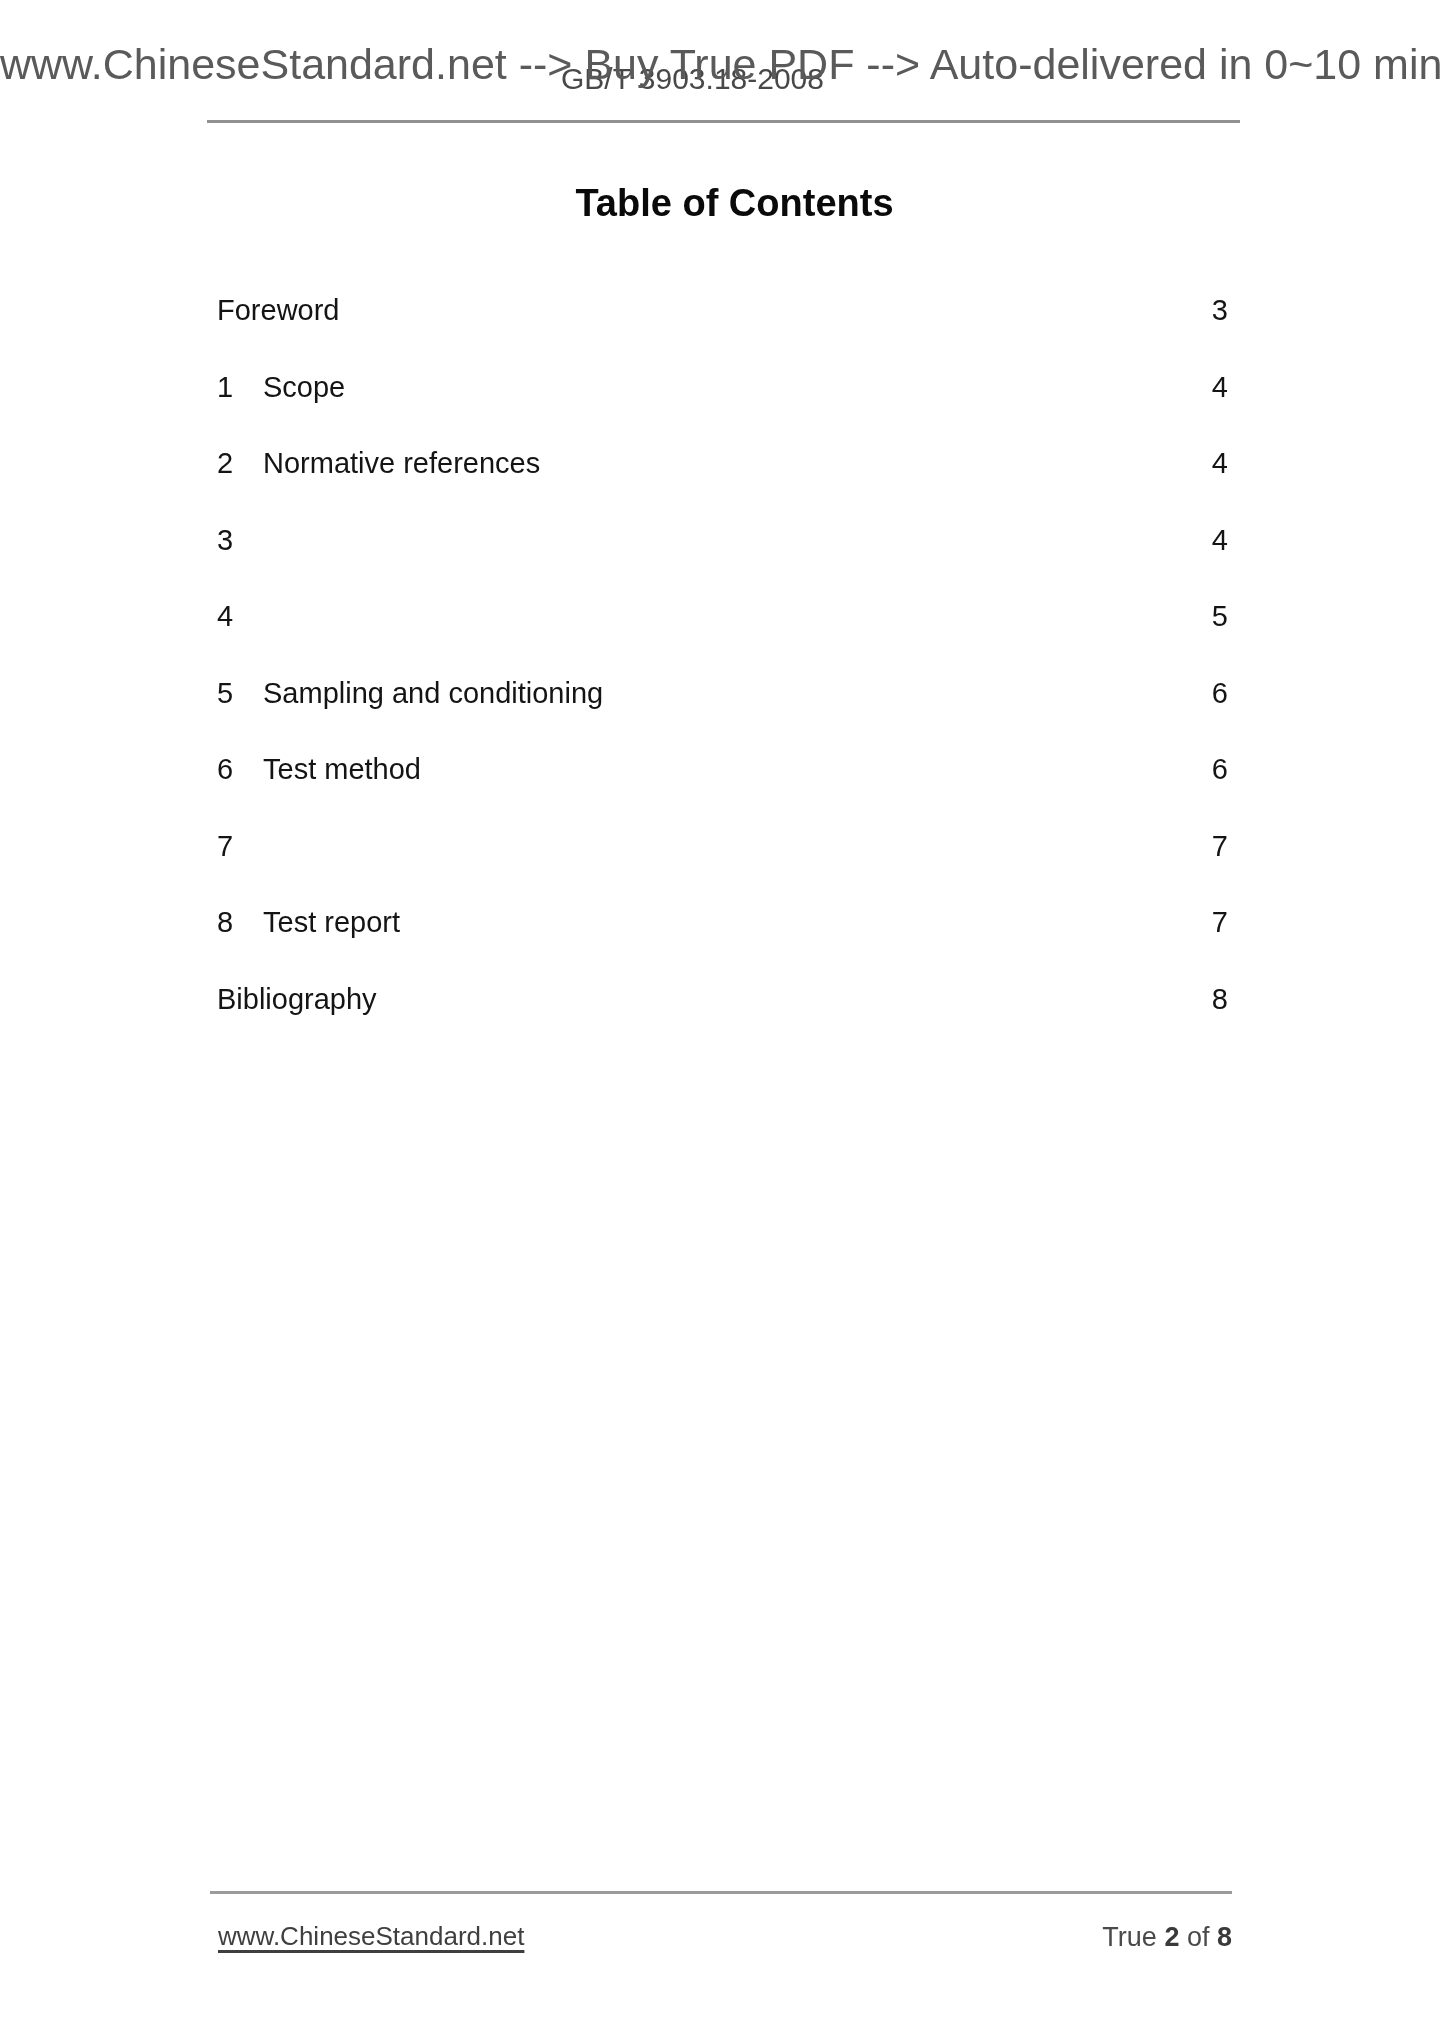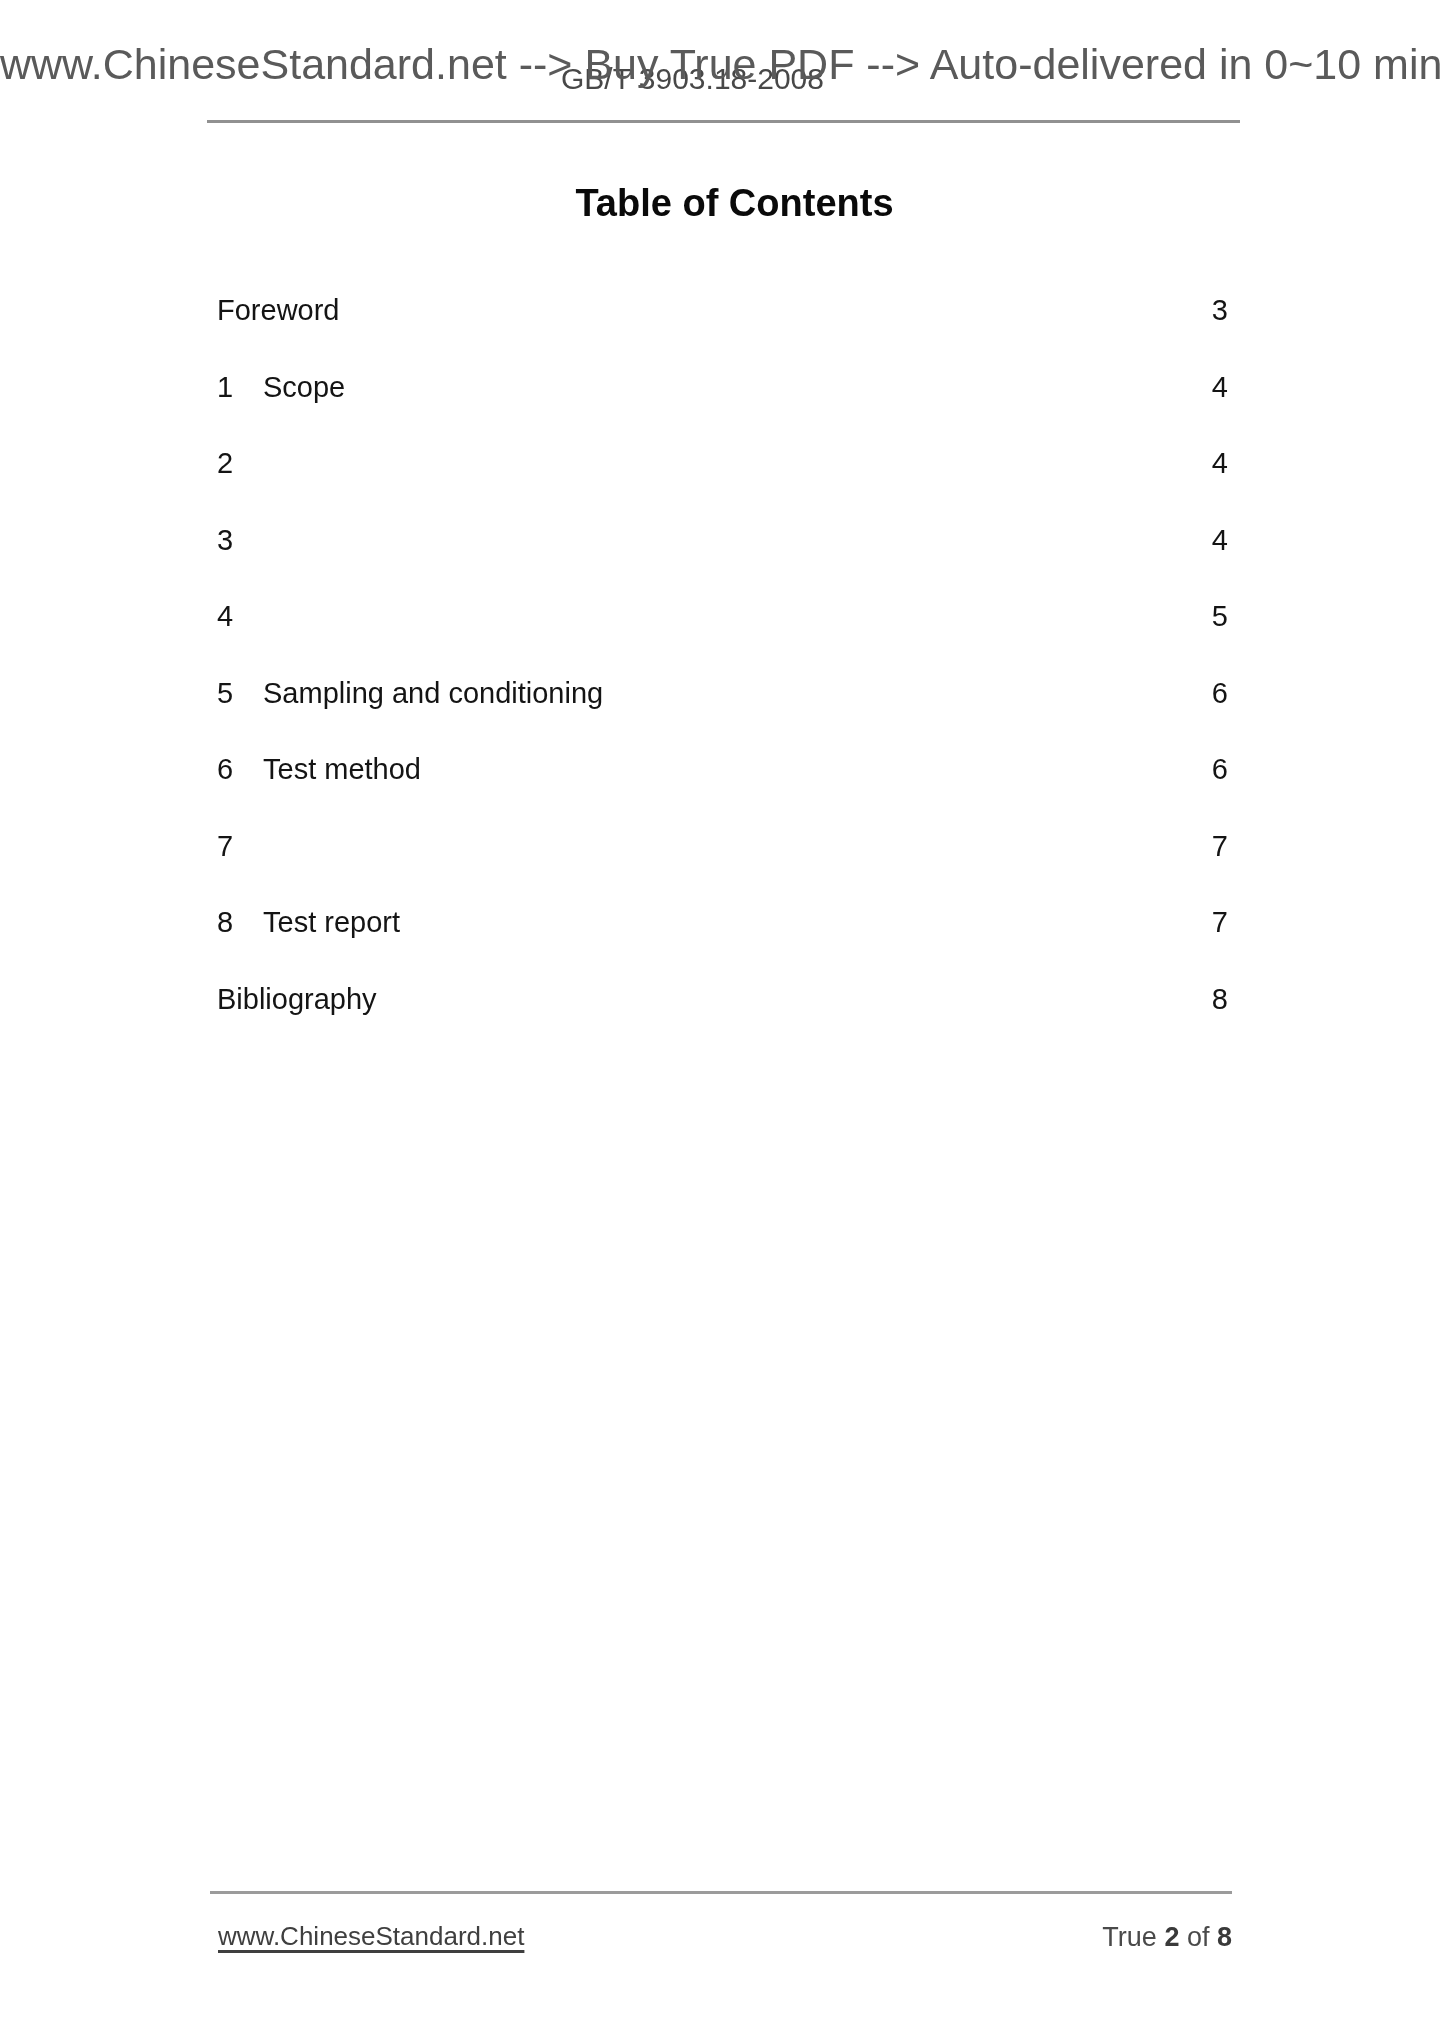--- a/index.html
+++ b/index.html
@@ -140,20 +140,21 @@
 
   <div class="toc-row">
     <span class="num">1</span>
     <span class="label">Scope</span>
     <span class="dots"></span>
     <span class="pageno">4</span>
   </div>
 
   <div class="toc-row">
     <span class="num">2</span>
+    <span class="label">Normative references</span>
     <span class="dots"></span>
     <span class="pageno">4</span>
   </div>
 
   <div class="toc-row">
     <span class="num">3</span>
     <span class="dots"></span>
     <span class="pageno">4</span>
   </div>
 

